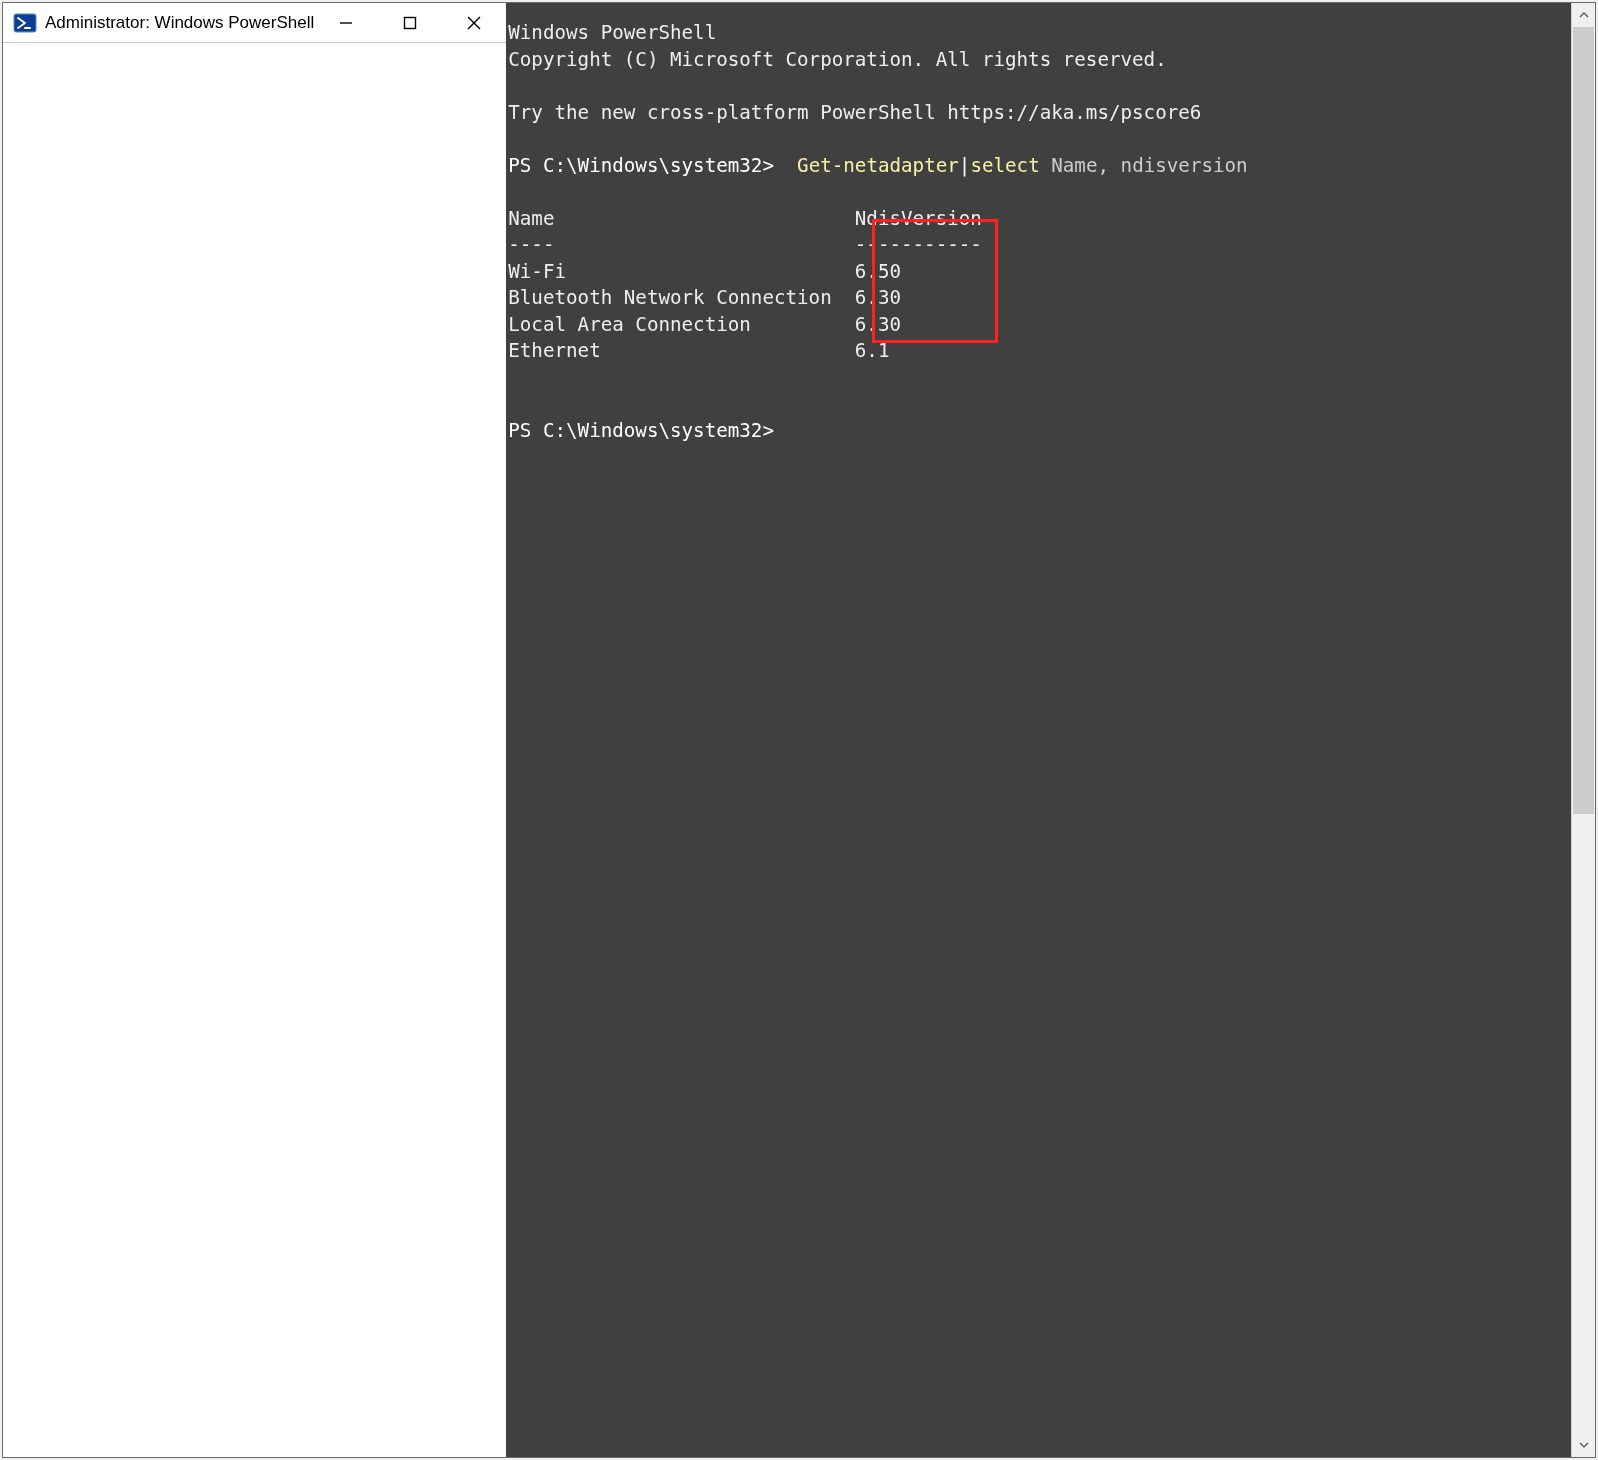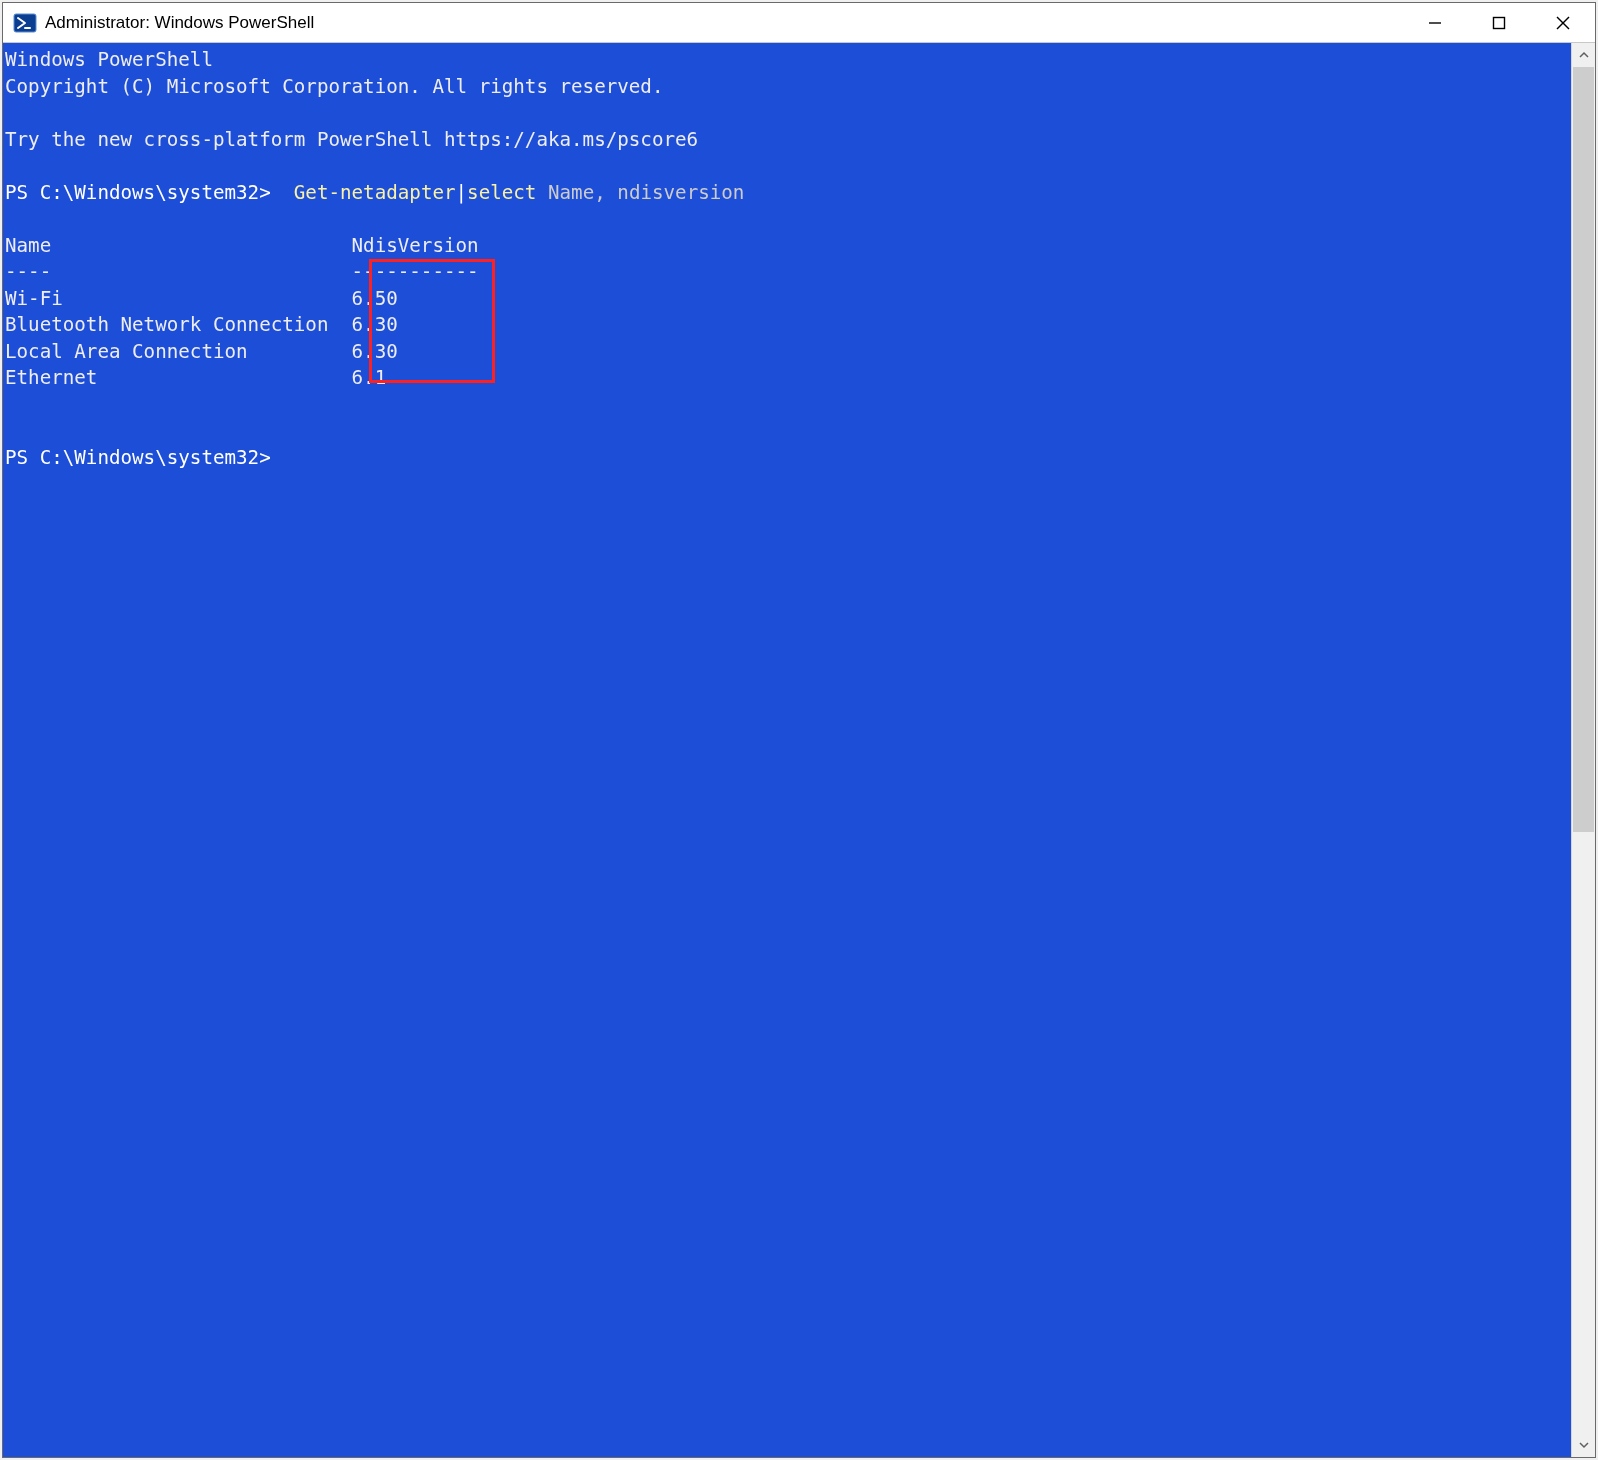--- a/index.html
+++ b/index.html
@@ -9,21 +9,20 @@
     background: #f0f0f0;
     font-family: "Segoe UI", Tahoma, sans-serif;
   }
   .window {
     position: absolute;
     left: 2px; top: 2px;
     width: 1594px; height: 1456px;
     border: 1px solid #6a6a6a;
     background: #ffffff;
     display: flex;
-    flex-direction: column;
   }
   .titlebar {
     height: 40px;
     background: #ffffff;
     display: flex;
     align-items: center;
     border-bottom: 1px solid #c8c8c8;
   }
   .titlebar .app-icon {
     width: 24px; height: 24px;
@@ -52,27 +51,27 @@
   }
   .win-btn svg { width: 14px; height: 14px; }
 
   .client {
     flex: 1;
     display: flex;
     min-height: 0;
   }
   .console {
     flex: 1;
-    background: #1d4ed8;
+    background: #404040;
     color: #eeedf0;
     font-family: Consolas, "Lucida Console", monospace;
     font-size: 19.2px;
     line-height: 26.5px;
     white-space: pre;
-    padding: 4px 0 0 2px;
+    padding: 17px 0 0 2px;
     overflow: hidden;
     position: relative;
   }
   .console .yellow { color: #f9f1a5; }
   .console .gray   { color: #cccccc; }
   .console .white  { color: #ffffff; }
   .console .col-name { display: inline-block; width: 30ch; }
   .console .col-ver  { display: inline-block; }
 
   .scrollbar {

